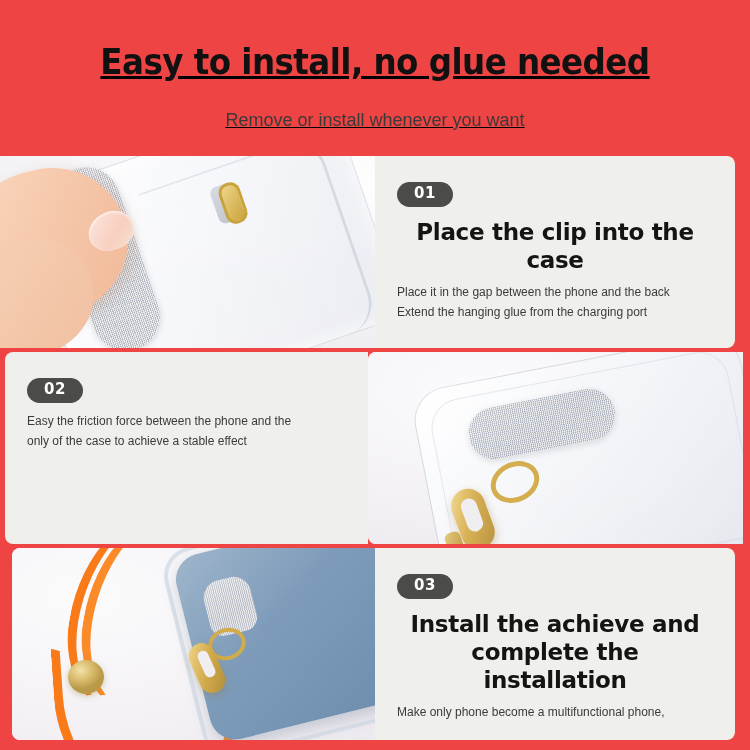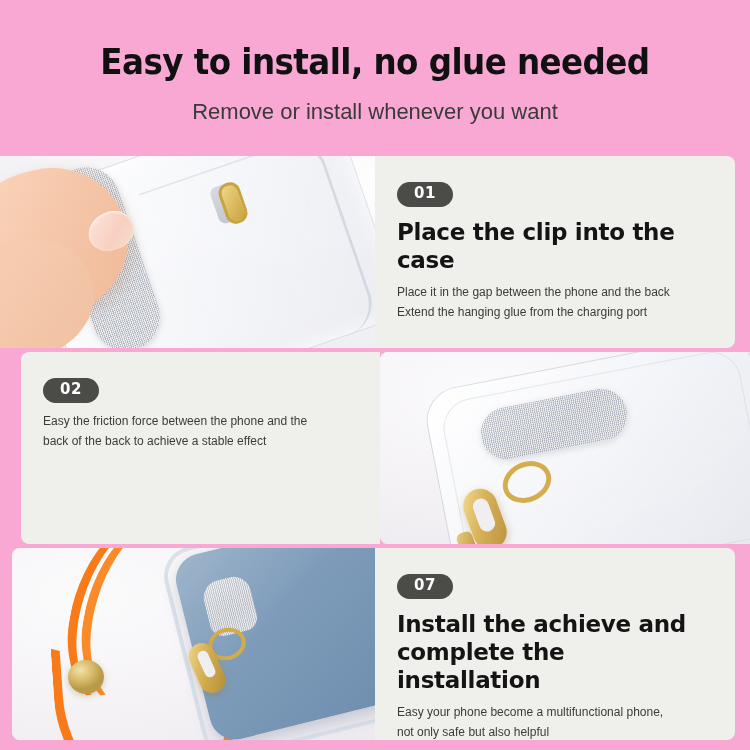--- a/index.html
+++ b/index.html
@@ -10,44 +10,45 @@
     width: 750px;
     height: 750px;
     background: #ffffff;
     font-family: "Liberation Sans", sans-serif;
     overflow: hidden;
   }
   .page {
     position: relative;
     width: 750px;
     height: 750px;
-    background: #f9a8d4;
+    background: #ef4444;
+    text-decoration: underline;
   }
 
   
   .header {
     padding-top: 44px;
     text-align: center;
   }
   .header-title {
     font-family: "DejaVu Sans", sans-serif;
     font-size: 35px;
     font-weight: bold;
     color: #111111;
     letter-spacing: -0.6px;
     line-height: 1.05;
     margin: 0;
     transform: scaleX(0.93);
   }
   .header-subtitle {
     font-family: "Liberation Sans", sans-serif;
-    font-size: 22px;
+    font-size: 18px;
     font-weight: normal;
     color: #3a3a38;
-    margin: 18px 0 0 0;
+    margin: 29px 0 0 0;
     line-height: 1.2;
   }
 
   
   .rows {
     position: absolute;
     top: 156px;
     left: 0;
     width: 750px;
   }
@@ -67,21 +68,21 @@
     overflow: hidden;
     box-sizing: border-box;
   }
 
   
   .text-cell {
     background: #efefeb;
     padding: 26px 22px 0 22px;
   }
   .row-1 .text-cell { border-radius: 0 8px 8px 0; width: 360px; }
-  .row-2 .text-cell { border-radius: 8px 0 0 8px; margin-left: 21px; width: 363px; }
+  .row-2 .text-cell { border-radius: 8px 0 0 8px; margin-left: 5px; width: 363px; }
   .row-3 .text-cell { border-radius: 0 8px 8px 0; width: 360px; }
 
   .badge {
     display: inline-block;
     background: #4b4b48;
     color: #ffffff;
     font-family: "DejaVu Sans", sans-serif;
     font-size: 15px;
     font-weight: bold;
     letter-spacing: 0.5px;
@@ -90,20 +91,21 @@
     line-height: 1.05;
   }
   .step-title {
     font-family: "DejaVu Sans", sans-serif;
     font-size: 23px;
     font-weight: bold;
     color: #141414;
     line-height: 1.22;
     margin: 11px 0 0 0;
     letter-spacing: -0.3px;
+    text-align: center;
   }
   .step-desc {
     font-family: "Liberation Sans", sans-serif;
     font-size: 12px;
     color: #3b3b39;
     line-height: 1.65;
     margin: 9px 0 0 0;
   }
   .step-desc span { display: block; }
 
@@ -406,21 +408,21 @@
       </div>
 
     </div>
 
     <div class="row row-2">
 
       <div class="cell text-cell">
         <div class="badge">02</div>
         <p class="step-desc">
           <span>Easy the friction force between the phone and the</span>
-          <span>back of the back to achieve a stable effect</span>
+          <span>only of the case to achieve a stable effect</span>
         </p>
       </div>
 
       <div class="cell photo-cell">
         <div class="ph2">
           <div class="case2"></div>
           <div class="case2-inner"></div>
           <div class="clip2"></div>
           <div class="loop2"></div>
           <div class="carab"></div>
@@ -443,24 +445,23 @@
           <div class="phone-case"></div>
           <div class="phone"></div>
           <div class="clip3"></div>
           <div class="loop3"></div>
           <div class="hook3"></div>
           <div class="hook3-hole"></div>
         </div>
       </div>
 
       <div class="cell text-cell">
-        <div class="badge">07</div>
+        <div class="badge">03</div>
         <h2 class="step-title">Install the achieve and complete the installation</h2>
         <p class="step-desc">
-          <span>Easy your phone become a multifunctional phone,</span>
-          <span>not only safe but also helpful</span>
+          <span>Make only phone become a multifunctional phone,</span>
         </p>
       </div>
 
     </div>
 
   </div>
 </div>
 
 </body></html>

